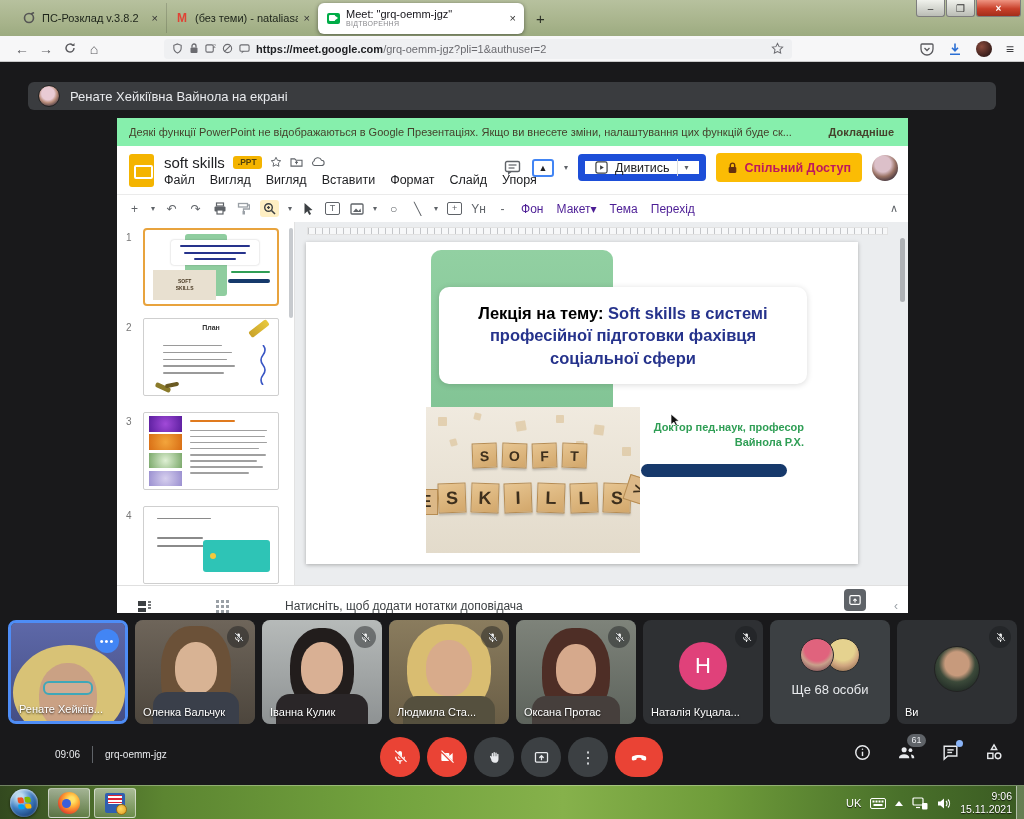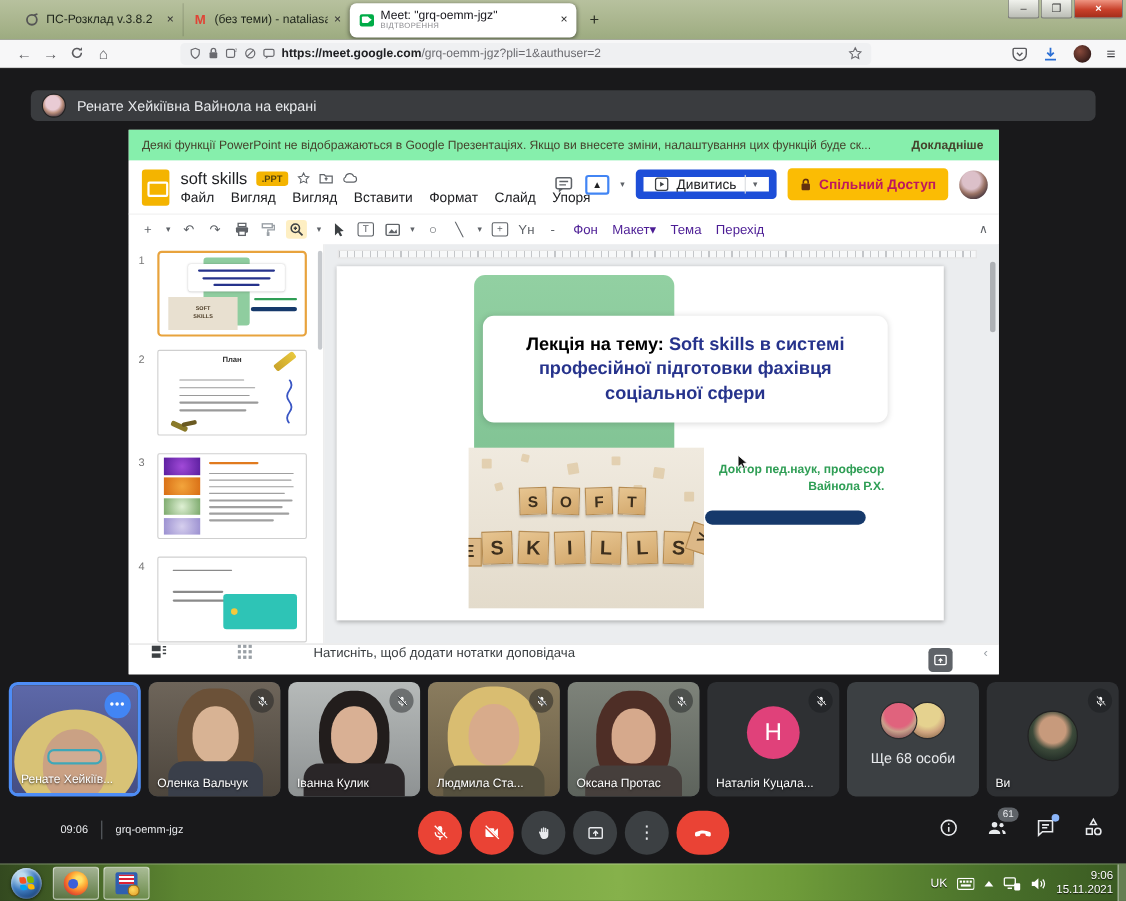--- a/index.html
+++ b/index.html
@@ -107,21 +107,21 @@
     font-weight:bold; display:grid; place-items:center; box-shadow:0 2px 2px rgba(0,0,0,.18); }
   .w1 .block-letter { width:25px; height:25px; font-size:14px; }
   .w2 .block-letter { width:28px; height:30px; font-size:18px; }
   .block-letter:nth-child(odd) { transform:rotate(-2deg); }
   .block-letter:nth-child(even) { transform:rotate(2deg); }
   .edge-block { position:absolute; width:24px; height:26px; background:#dcb887; border:1px solid #b68c52; color:#3d2f1d; font-weight:bold; display:grid; place-items:center; }
   .author { position:absolute; left:330px; top:178px; width:168px; text-align:right; font-size:11px; font-weight:bold; color:#2f9e55; line-height:1.35; }
   .navybar { position:absolute; left:335px; top:222px; width:146px; height:13px; background:#16396b; border-radius:7px; }
   .slide-cursor { position:absolute; left:364px; top:172px; }
 
-  .notesbar { height:28px; flex:none; border-top:1px solid #e0e0e0; background:#fff; display:flex; align-items:flex-start; font-size:12px; color:#3c4043; position:relative; }
+  .notesbar { height:28px; flex:none; border-top:1px solid #e0e0e0; background:#fff; display:flex; align-items:flex-end; font-size:12px; color:#3c4043; position:relative; }
   .view-ic { margin-left:20px; }
   .notes-text { margin-left:56px; }
   .notes-btn { position:absolute; right:42px; top:3px; width:22px; height:22px; background:#5f6368; border-radius:4px; display:grid; place-items:center; }
   .notes-chevron { position:absolute; right:10px; color:#9aa0a6; font-size:12px; }
 
   
   .tiles { position:absolute; top:558px; left:8px; display:flex; gap:7px; }
   .tile { width:120px; height:104px; border-radius:8px; background:#3c4043; position:relative; overflow:hidden; flex:none; }
   .tile.active { border:3px solid #4e8df6; }
   .tname { position:absolute; left:8px; bottom:6px; font-size:11px; color:#fff; text-shadow:0 1px 2px rgba(0,0,0,.8); white-space:nowrap; z-index:3; }

